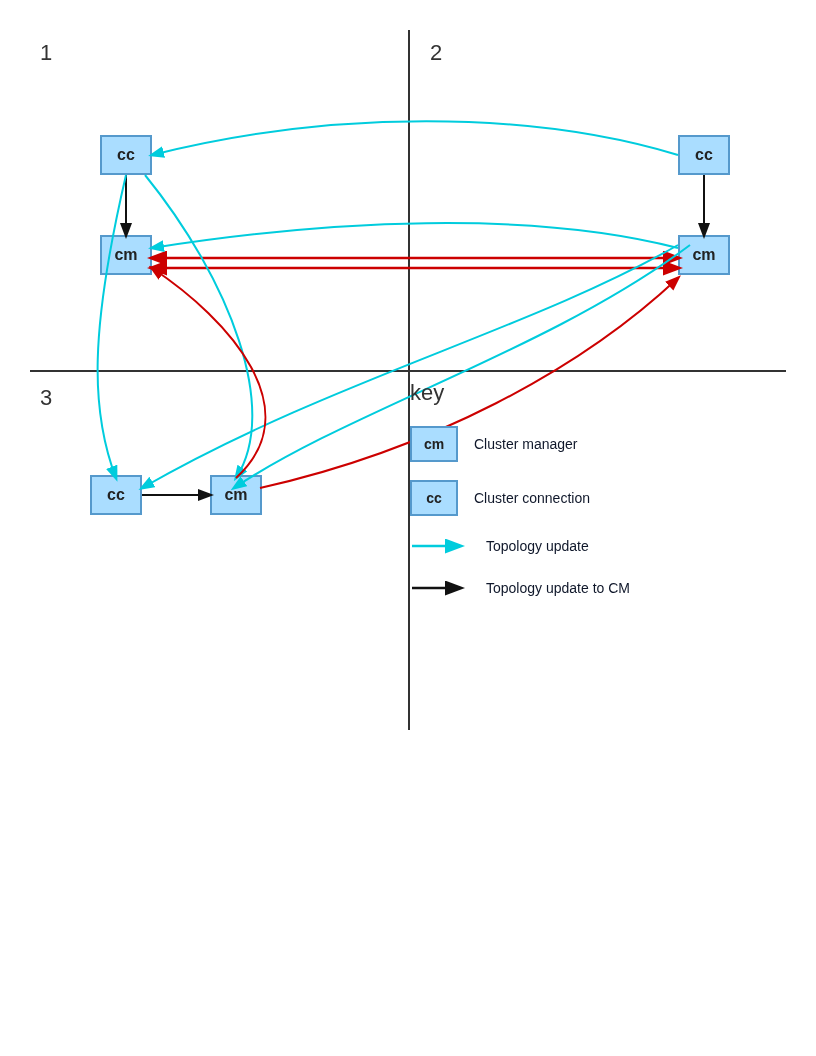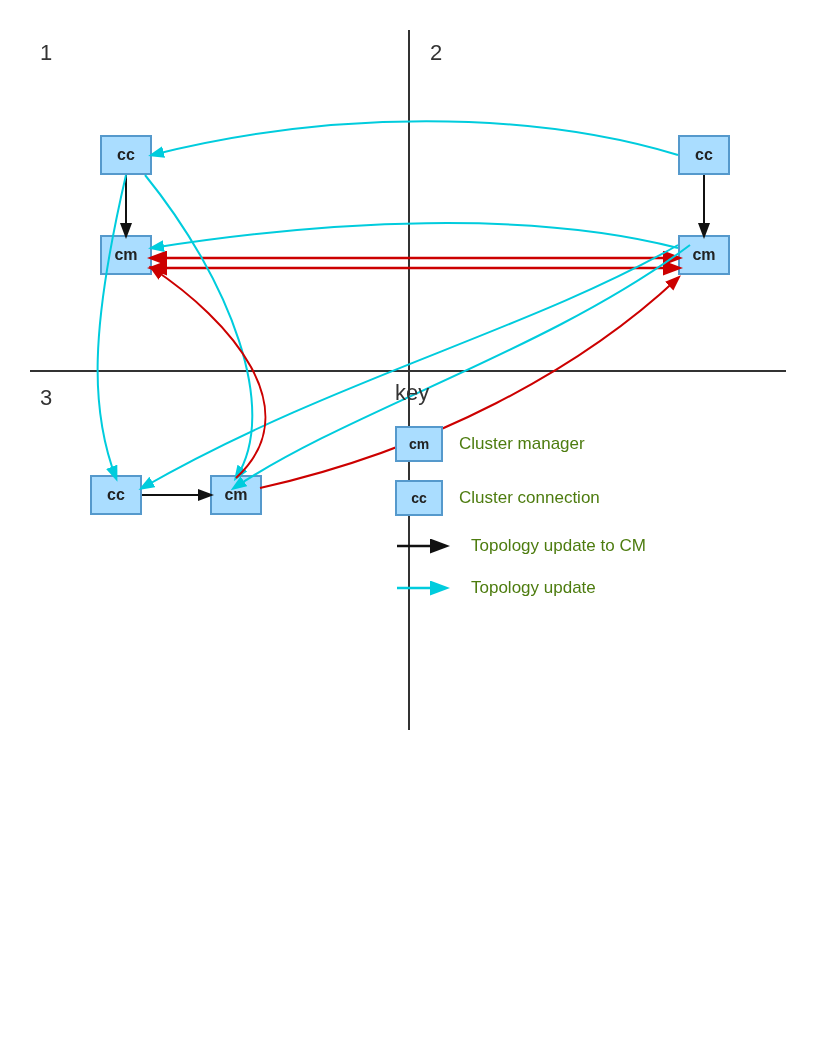--- a/index.html
+++ b/index.html
@@ -68,21 +68,21 @@
       left: 0;
       width: 756px;
       height: 700px;
       pointer-events: none;
     }
 
     
     .key-section {
       position: absolute;
       top: 380px;
-      left: 395px;
+      left: 410px;
       width: 340px;
     }
     .key-title {
       font-size: 22px;
       color: #333;
       margin-bottom: 20px;
     }
     .key-item {
       display: flex;
       align-items: center;
@@ -103,22 +103,22 @@
       margin-right: 16px;
     }
     .key-arrow-line {
       width: 60px;
       height: 24px;
       flex-shrink: 0;
       margin-right: 16px;
       position: relative;
     }
     .key-label {
-      font-size: 17px;
-      color: #4d7c0f;
+      font-size: 14px;
+      color: #0f172a;
     }
   </style>
 </head>
 <body>
 
 <div class="diagram-container">
 
   <div class="grid-h"></div>
   <div class="grid-v"></div>
 
@@ -194,43 +194,43 @@
   <div class="key-title">key</div>
 
   <div class="key-item">
     <div class="key-box">cm</div>
     <span class="key-label">Cluster manager</span>
   </div>
 
   <div class="key-item">
     <div class="key-box">cc</div>
     <span class="key-label">Cluster connection</span>
+  </div>
+
+  <div class="key-item">
+    <div class="key-arrow-line">
+      <svg width="60" height="24" xmlns="http://www.w3.org/2000/svg">
+        <defs>
+          <marker id="k-cyan" markerWidth="8" markerHeight="8" refX="6" refY="3" orient="auto">
+            <path d="M0,0 L0,6 L8,3 z" fill="#00ccdd"></path>
+          </marker>
+        </defs>
+        <line x1="2" y1="12" x2="50" y2="12" stroke="#00ccdd" stroke-width="2.5" marker-end="url(#k-cyan)"></line>
+      </svg>
+    </div>
+    <span class="key-label">Topology update</span>
   </div>
 
   <div class="key-item">
     <div class="key-arrow-line">
       <svg width="60" height="24" xmlns="http://www.w3.org/2000/svg">
         <defs>
           <marker id="k-black" markerWidth="8" markerHeight="8" refX="6" refY="3" orient="auto">
             <path d="M0,0 L0,6 L8,3 z" fill="#111"></path>
           </marker>
         </defs>
         <line x1="2" y1="12" x2="50" y2="12" stroke="#111" stroke-width="2.5" marker-end="url(#k-black)"></line>
       </svg>
     </div>
     <span class="key-label">Topology update to CM</span>
   </div>
 
-  <div class="key-item">
-    <div class="key-arrow-line">
-      <svg width="60" height="24" xmlns="http://www.w3.org/2000/svg">
-        <defs>
-          <marker id="k-cyan" markerWidth="8" markerHeight="8" refX="6" refY="3" orient="auto">
-            <path d="M0,0 L0,6 L8,3 z" fill="#00ccdd"></path>
-          </marker>
-        </defs>
-        <line x1="2" y1="12" x2="50" y2="12" stroke="#00ccdd" stroke-width="2.5" marker-end="url(#k-cyan)"></line>
-      </svg>
-    </div>
-    <span class="key-label">Topology update</span>
-  </div>
-
 </div>
 
 </body></html>

